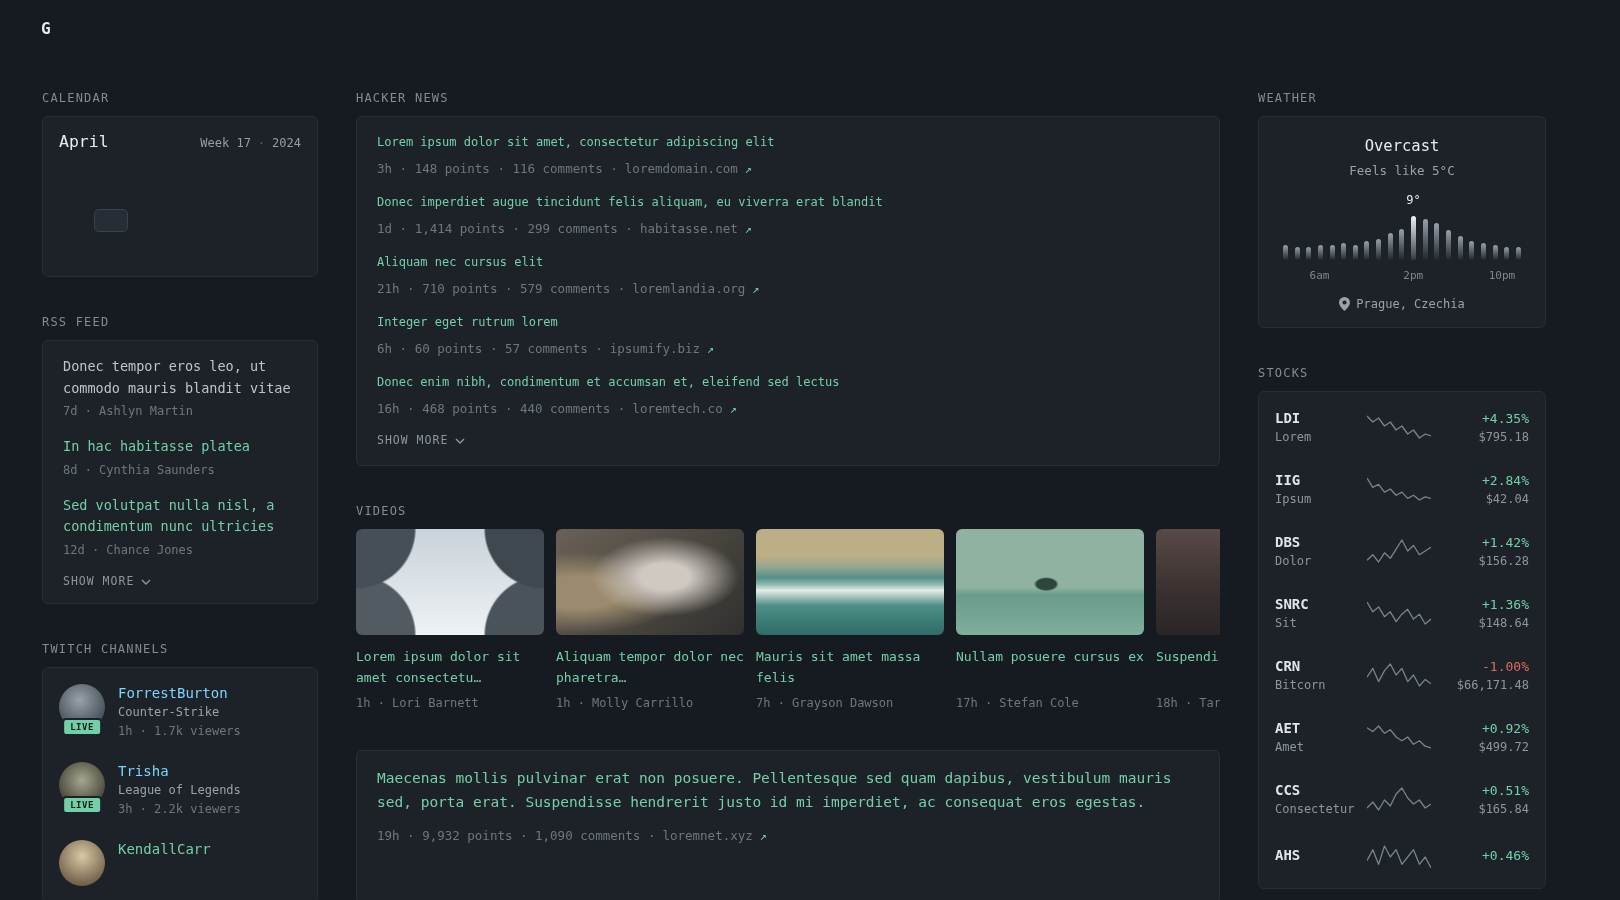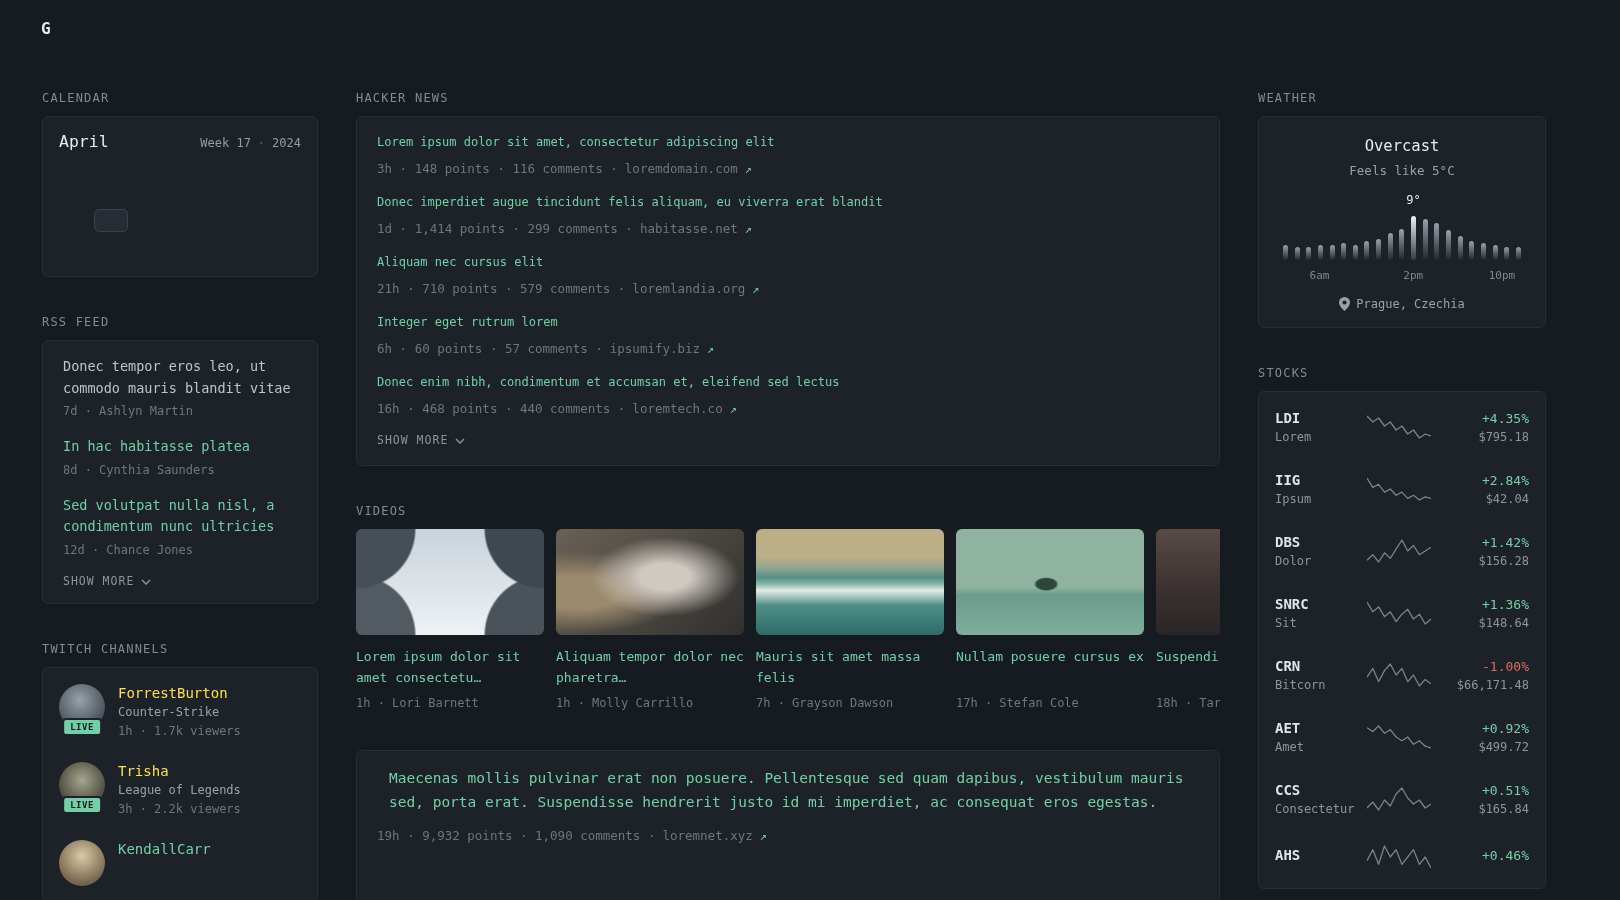--- a/index.html
+++ b/index.html
@@ -60,33 +60,33 @@
   
   .twitch-card{padding:16px;}
   .channel{display:flex;gap:13px;margin-bottom:22px;}
   .channel:last-child{margin-bottom:0;}
   .avatar-wrap{position:relative;width:46px;height:46px;flex-shrink:0;cursor:pointer;}
   .avatar{width:46px;height:46px;border-radius:50%;}
   .a1{background:radial-gradient(circle at 45% 35%,#97a2ab,#4a525b 70%,#343b43);}
   .a2{background:radial-gradient(circle at 50% 40%,#a4a78f,#4c4a3e 70%,#37352e);}
   .a3{background:radial-gradient(circle at 50% 35%,#d9c9a6,#7a6950 70%,#55483a);}
   .live-badge{position:absolute;left:50%;bottom:-6px;transform:translateX(-50%);background:var(--accent);color:#0f1d17;font-size:9px;font-weight:bold;letter-spacing:.5px;padding:2px 6px;border-radius:4px;border:2px solid var(--card);}
-  .channel-name{display:block;color:#fde047;font-size:14px;text-decoration:none;margin-top:1px;}
+  .channel-name{display:block;color:#7dd3fc;font-size:14px;text-decoration:none;margin-top:1px;}
   .channel-name.alt{color:var(--accent);}
   .channel-category{display:block;color:#9aa2a9;font-size:12px;text-decoration:none;margin-top:4px;}
 
   
   .hn-card{padding:16px 20px 18px;}
   .hn-item{margin-bottom:17px;}
   .hn-headline{font-size:12px;line-height:1.5;}
   .meta-row{display:flex;gap:7px;align-items:baseline;color:var(--dim);font-size:12.5px;margin-top:4px;}
   .domain{color:var(--dim);text-decoration:none;margin-top:6px;}
   .ext-arrow{color:var(--accent);font-size:12px;}
   .sub-card{padding:16px 20px 60px;}
-  .sub-headline{font-size:14.5px;line-height:1.65;margin-left:12px;}
+  .sub-headline{font-size:14.5px;line-height:1.65;}
   .sub-card .meta-row{margin-top:7px;}
 
   
   .videos-row{display:flex;gap:12px;overflow:hidden;}
   .video-card{width:188px;flex-shrink:0;}
   .thumb{display:block;width:188px;height:106px;border-radius:6px;}
   .t1{background:
       radial-gradient(circle at 0% 0%,#464f57 0 27%,transparent 28%),
       radial-gradient(circle at 100% 0%,#3f474f 0 27%,transparent 28%),
       radial-gradient(circle at 0% 100%,#525a62 0 27%,transparent 28%),

